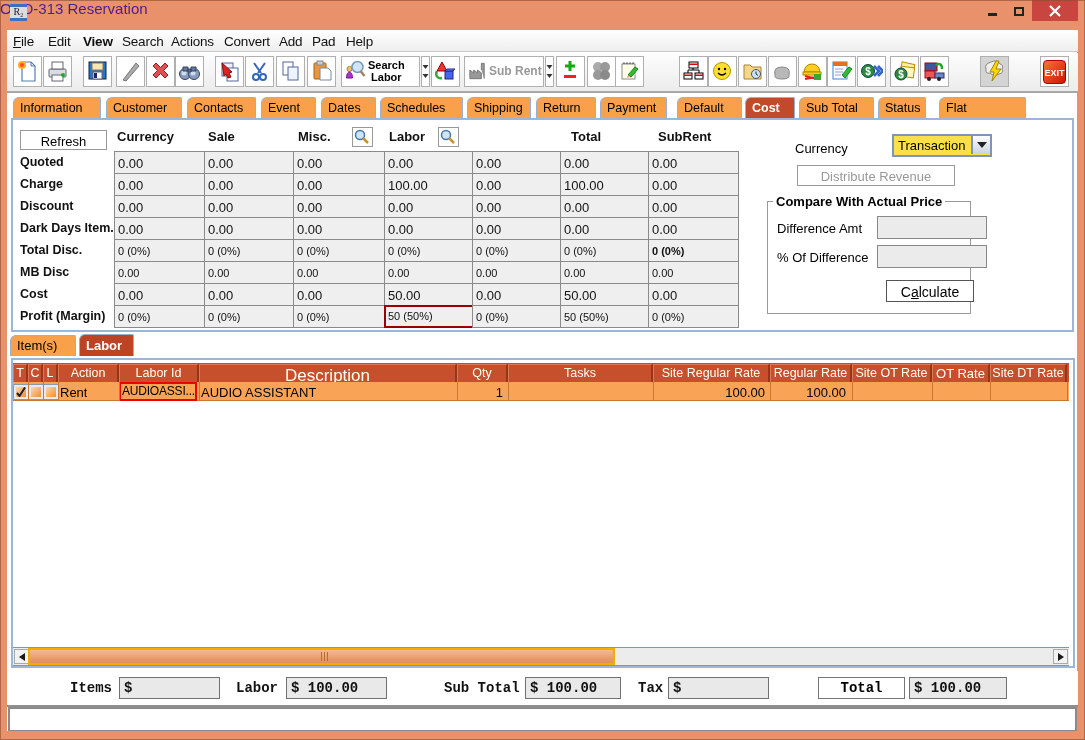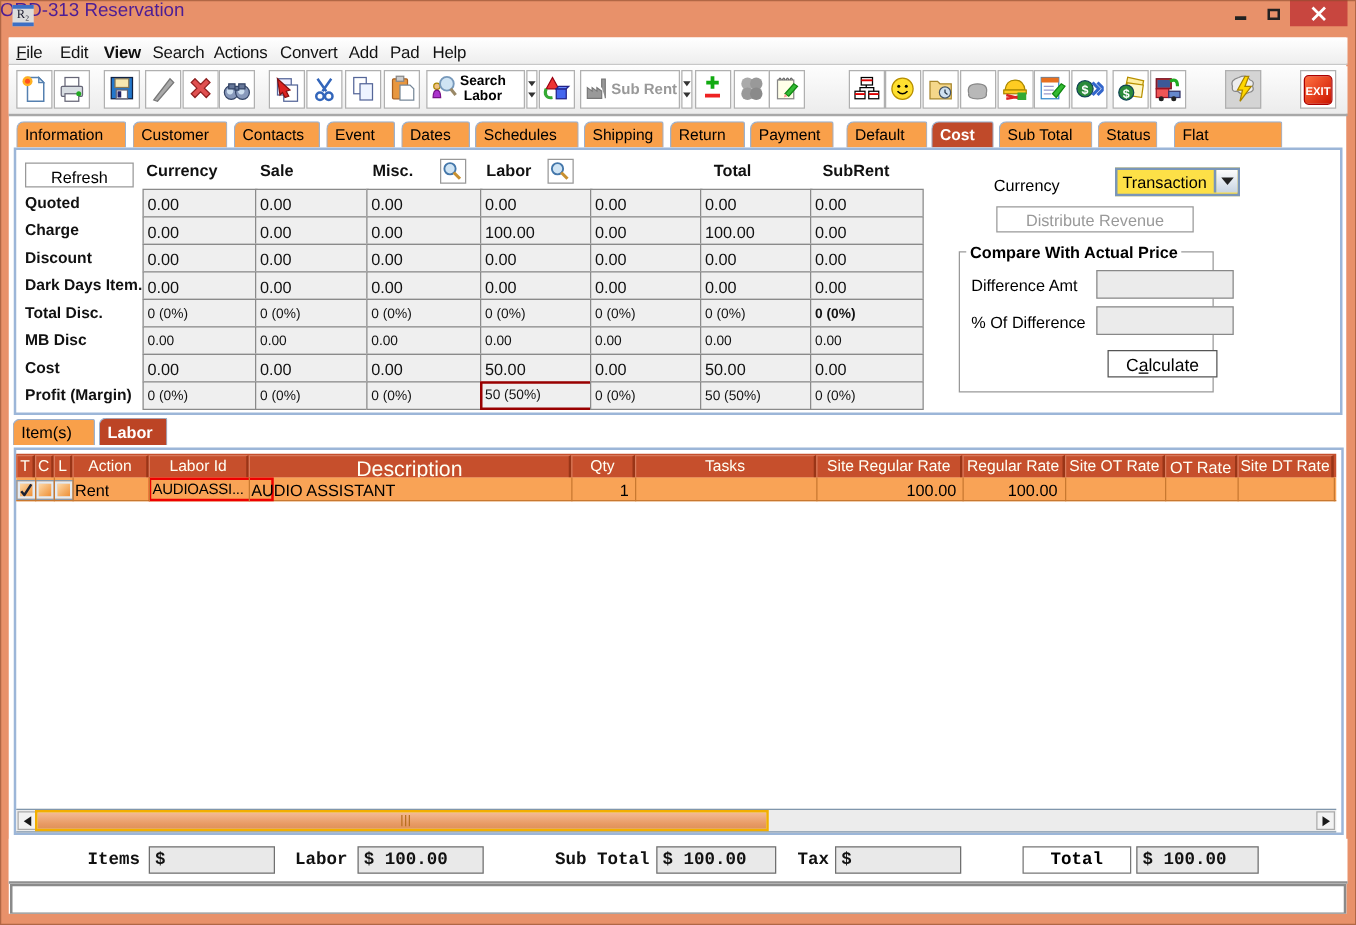--- a/index.html
+++ b/index.html
@@ -345,21 +345,21 @@
 <div class="ghead" style="left:977px; top:4px; width:77px; height:18px; font-size:12.5px;">Site DT Rate</div>
 <div class="abs" style="left:0px; top:22px; width:1056px; height:19px; background:#f9a356; border-bottom:1px solid #c87830;"></div>
 <div class="abs" style="left:1px; top:25px; width:14px; height:14px; border:2px solid #e4ebf2; outline:1px solid #8899aa; background:linear-gradient(135deg,#fdd9a8,#ee8f35);">
         <svg width="10" height="10" viewBox="0 0 10 10" style="display:block;">
           <path d="M1 6 L3.5 9 L9 0.5" stroke="#1a2030" stroke-width="2" fill="none"></path>
         </svg>
       </div>
 <div class="abs" style="left:16px; top:25px; width:14px; height:14px; border:2px solid #e4ebf2; outline:1px solid #8899aa; background:linear-gradient(135deg,#fdd9a8,#ee8f35);"></div>
 <div class="abs" style="left:31px; top:25px; width:14px; height:14px; border:2px solid #e4ebf2; outline:1px solid #8899aa; background:linear-gradient(135deg,#fdd9a8,#ee8f35);"></div>
 <div class="gcell" style="left:47px; top:25px;">Rent</div>
-<div class="gcell" style="left:106px; top:22px; width:100px; height:19px; border:2px solid #ee0000; padding-left:1px; font-size:12px; letter-spacing:-0.2px;">AUDIOASSI...</div>
+<div class="gcell" style="left:106px; top:22px; width:78px; height:19px; border:2px solid #ee0000; padding-left:1px; font-size:12px; letter-spacing:-0.2px;">AUDIOASSI...</div>
 <div class="gcell" style="left:188px; top:25px;">AUDIO ASSISTANT</div>
 <div class="gcell" style="left:444px; top:25px; width:46px; text-align:right;">1</div>
 <div class="gcell" style="left:640px; top:25px; width:112px; text-align:right;">100.00</div>
 <div class="gcell" style="left:757px; top:25px; width:76px; text-align:right;">100.00</div>
 <div class="abs" style="left:15px; top:22px; width:1px; height:19px; background:#c87830;"></div>
 <div class="abs" style="left:30px; top:22px; width:1px; height:19px; background:#c87830;"></div>
 <div class="abs" style="left:45px; top:22px; width:1px; height:19px; background:#c87830;"></div>
 <div class="abs" style="left:106px; top:22px; width:1px; height:19px; background:#c87830;"></div>
 <div class="abs" style="left:186px; top:22px; width:1px; height:19px; background:#c87830;"></div>
 <div class="abs" style="left:444px; top:22px; width:1px; height:19px; background:#c87830;"></div>

